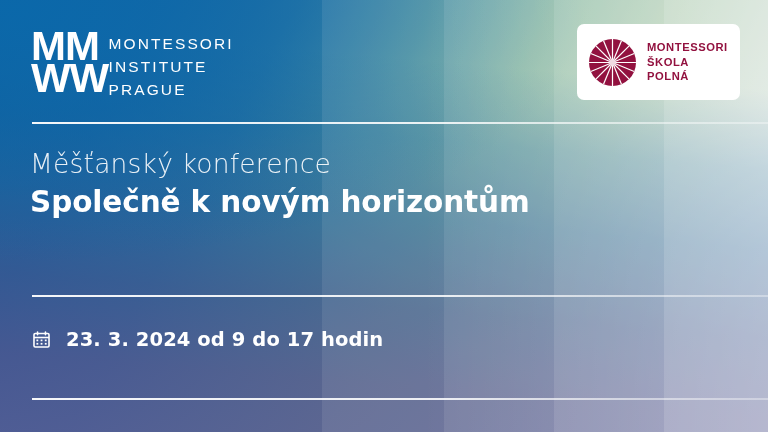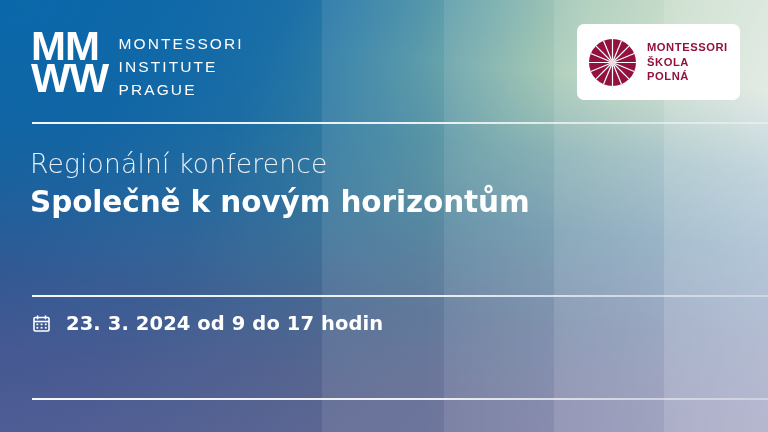--- a/index.html
+++ b/index.html
@@ -63,21 +63,21 @@
       rgba(255,255,255,0.10) 78%,
       rgba(255,255,255,0.22) 100%);
   }
 
   
   .content{position:absolute;inset:0;}
 
   
   .logo-left{
     position:absolute;left:31px;top:30px;
-    display:flex;align-items:flex-start;gap:14px;
+    display:flex;align-items:flex-start;gap:4px;
   }
   .mark{
     display:flex;flex-direction:column;
     line-height:0.80;
     font-weight:700;
     font-size:40px;
     letter-spacing:-1px;
     color:#ffffff;
     font-family:"Liberation Sans",sans-serif;
     transform:scaleX(1.05);
@@ -152,21 +152,21 @@
     font-weight:700;
     line-height:1.30;
     letter-spacing:-0.1px;
     margin:0;
     font-family:"DejaVu Sans",sans-serif;
     text-align:right;
   }
   .title .ln{display:block;}
 
   
-  .meta{position:absolute;left:31px;top:312px;display:flex;flex-direction:column;gap:9px;}
+  .meta{position:absolute;left:31px;top:328px;display:flex;flex-direction:column;gap:9px;}
   .meta-row{display:flex;align-items:center;gap:14px;}
   .meta-ico{
     width:21px;height:21px;flex:0 0 21px;
     display:flex;align-items:center;justify-content:center;
     color:#ffffff;
   }
   .meta-txt{
     color:#ffffff;
     font-size:19.5px;
     font-weight:700;
@@ -236,21 +236,21 @@
         <span>ŠKOLA</span>
         <span>POLNÁ</span>
       </div>
     </div>
 
     <div class="rule r1"></div>
     <div class="rule r2"></div>
     <div class="rule r3"></div>
 
     <div class="headline">
-      <p class="eyebrow">Regionální konference</p>
+      <p class="eyebrow">Měšťanský konference</p>
       <h1 class="title">
         <span class="ln">Společně k novým horizontům</span>
       </h1>
     </div>
 
     <div class="meta">
 
       <div class="meta-row">
         <span class="meta-ico">
           <svg viewBox="0 0 24 24" width="19" height="19" aria-hidden="true">

